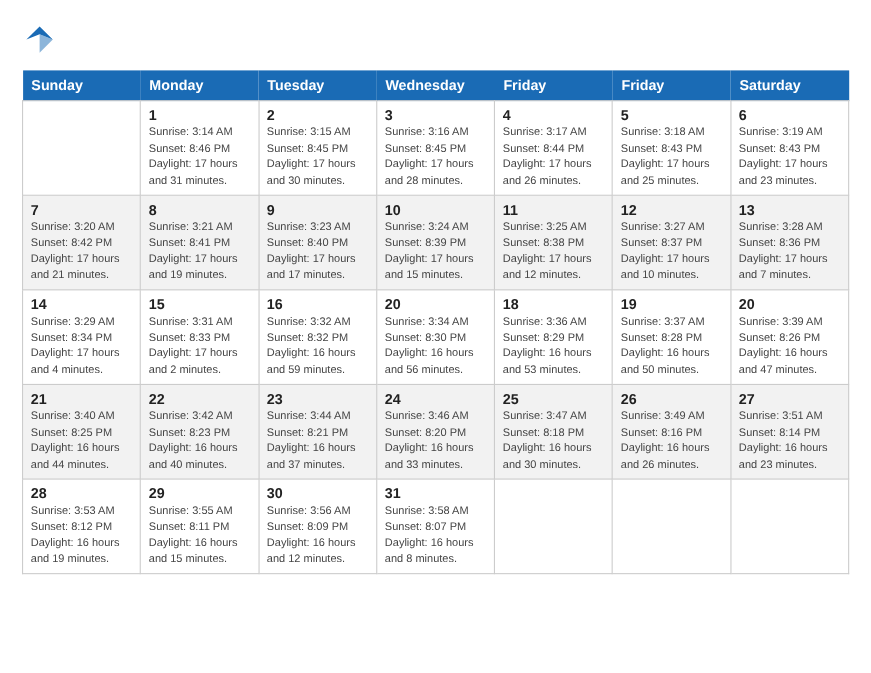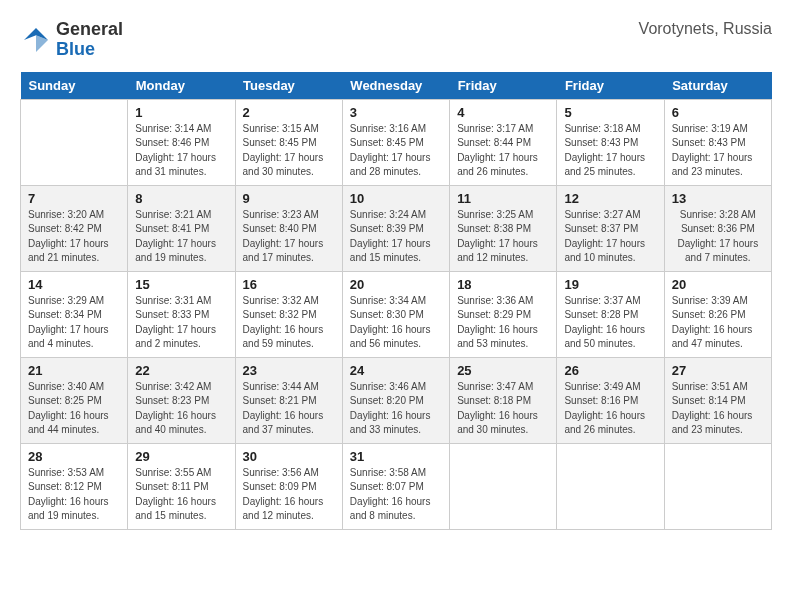--- a/index.html
+++ b/index.html
@@ -100,27 +100,22 @@
   </style>
 </head>
 <body>
 
 <div class="header">
   <div class="logo">
     <svg class="logo-icon" viewBox="0 0 40 40">
       <polygon points="20,5 35,20 20,14 5,20" fill="#1a6bb5"></polygon>
       <polygon points="20,14 35,20 20,35" fill="#1a6bb5" opacity="0.5"></polygon>
     </svg>
-    <div class="logo-text">
-      <span class="logo-general">General</span>
-      <span class="logo-blue">Blue</span>
-    </div>
   </div>
   <div class="title-block">
-    <div class="location">Vorotynets, Russia</div>
   </div>
 </div>
 
 <table>
   <thead>
     <tr>
       <th>Sunday</th>
       <th>Monday</th>
       <th>Tuesday</th>
       <th>Wednesday</th>
@@ -213,21 +208,21 @@
         </td>
         <td>
           <span class="day-number">12</span>
           <div class="day-info" style="white-space: pre-line;">Sunrise: 3:27 AM
 Sunset: 8:37 PM
 Daylight: 17 hours
 and 10 minutes.</div>
         </td>
         <td>
           <span class="day-number">13</span>
-          <div class="day-info" style="white-space: pre-line; text-align: center;">Sunrise: 3:28 AM
+          <div class="day-info" style="white-space: pre-line;">Sunrise: 3:28 AM
 Sunset: 8:36 PM
 Daylight: 17 hours
 and 7 minutes.</div>
         </td>
       </tr>
       <tr>
         <td>
           <span class="day-number">14</span>
           <div class="day-info" style="white-space: pre-line;">Sunrise: 3:29 AM
 Sunset: 8:34 PM

